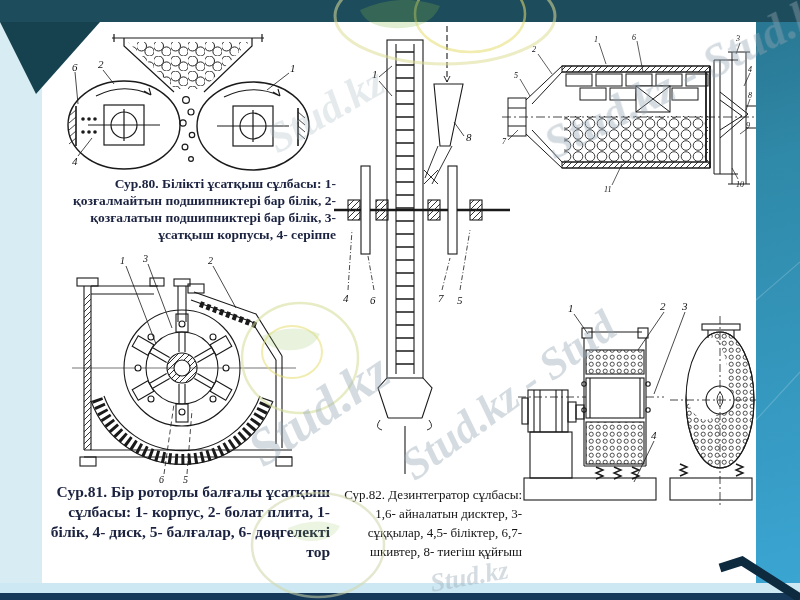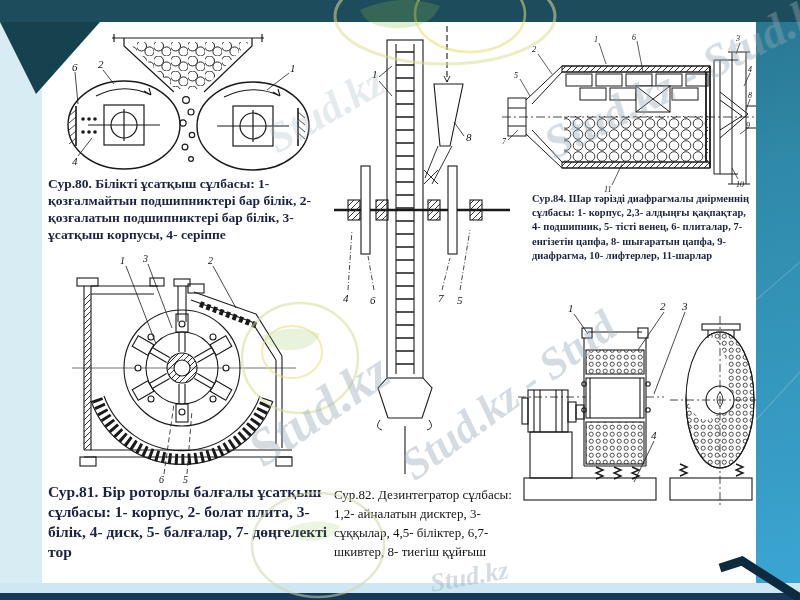--- a/index.html
+++ b/index.html
@@ -5,21 +5,21 @@
   html,body{margin:0;padding:0;}
   .slide{position:relative;width:800px;height:600px;overflow:hidden;
          background:linear-gradient(165deg,#1f5a6e 0%,#2f89a8 45%,#3ba6d4 100%);
          font-family:"Liberation Serif",serif;}
   .top-band{position:absolute;left:0;top:0;width:800px;height:22px;background:#1d4d5c;z-index:0;}
   .left-strip{position:absolute;left:0;top:22px;width:42px;height:570px;background:#d8ecf4;z-index:0;}
   .bottom-strip{position:absolute;left:0;top:583px;width:800px;height:10px;background:#cde8f2;z-index:0;}
   .bottom-band{position:absolute;left:0;top:593px;width:800px;height:7px;background:#16395a;z-index:0;}
   .content{position:absolute;left:42px;top:22px;width:714px;height:561px;background:#ffffff;z-index:1;}
   .fig{position:absolute;}
-  .cap{position:absolute;color:#1c2340;}
+  .cap{position:absolute;color:#1c2340;text-align:right;}
   .cap.bold{font-weight:bold;}
   .cap.plain{color:#141414;font-weight:normal;}
   .wm{position:absolute;z-index:2;font-style:italic;font-weight:bold;
       color:rgba(150,168,180,0.40);white-space:nowrap;pointer-events:none;
       font-family:"Liberation Serif",serif;}
   .overlay{position:absolute;left:0;top:0;z-index:3;pointer-events:none;}
   .logos{position:absolute;left:0;top:0;z-index:2;pointer-events:none;}
   svg text.lbl{font-family:"Liberation Serif",serif;font-style:italic;fill:#111;}
 </style>
 </head>
@@ -276,23 +276,22 @@
         <path d="M152,102 H240" stroke-dasharray="8 3 2 3" stroke-width="0.8"></path>
         <path d="M56,16 L70,36 M146,14 L120,52 M167,14 L136,96 M136,143 L116,184" stroke-width="0.8"></path>
       </g>
       <text class="lbl" x="50" y="14" font-size="11">1</text>
       <text class="lbl" x="142" y="12" font-size="11">2</text>
       <text class="lbl" x="164" y="12" font-size="11">3</text>
       <text class="lbl" x="133" y="141" font-size="11">4</text>
     </svg>
 
     <div class="cap bold" style="left:6px;top:154px;width:288px;font-size:13.5px;line-height:1.25">Сур.80. Білікті ұсатқыш сұлбасы: 1- қозғалмайтын подшипниктері бар білік, 2- қозғалатын подшипниктері бар білік, 3- ұсатқыш корпусы, 4- серіппе</div>
-    <div class="cap bold" style="left:6px;top:460px;width:282px;font-size:15.5px;line-height:1.3">Сур.81. Бір роторлы балғалы ұсатқыш сұлбасы: 1- корпус, 2- болат плита, 3- білік,  4- диск, 5- балғалар, 7- дөңгелекті тор</div>
-    <div class="cap plain" style="left:292px;top:464px;width:188px;font-size:13px;line-height:1.45">Сур.82. Дезинтегратор сұлбасы: 1,2- айналатын дисктер, 3- сұққылар, 4,5- біліктер, 6,7- шкивтер, 8- тиегіш құйғыш</div>
-    <div class="cap bold" style="left:490px;top:170px;width:222px;font-size:10.5px;line-height:1.35">Сур.84. Шар тәрізді диафрагмалы диірменнің сұлбасы: 1- корпус, 2,3- алдыңғы қақпақтар, 4- подшипник, 5- тісті венец, 6- плиталар, 7- енгізетін цапфа, 8- шығаратын цапфа, 9- диафрагма, 10- лифтерлер, 11-шарлар</div>
+    <div class="cap bold" style="left:6px;top:460px;width:282px;font-size:15.5px;line-height:1.3">Сур.81. Бір роторлы балғалы ұсатқыш сұлбасы: 1- корпус, 2- болат плита, 1- білік,  4- диск, 5- балғалар, 6- дөңгелекті тор</div>
+    <div class="cap plain" style="left:292px;top:464px;width:188px;font-size:13px;line-height:1.45">Сур.82. Дезинтегратор сұлбасы: 1,6- айналатын дисктер, 3- сұққылар, 4,5- біліктер, 6,7- шкивтер, 8- тиегіш құйғыш</div>
   </div>
 
   <svg class="logos" width="800" height="600">
     <g fill="none" opacity="0.55">
       <ellipse cx="445" cy="16" rx="110" ry="48" stroke="#dcdc96" stroke-width="3"></ellipse>
       <ellipse cx="470" cy="14" rx="55" ry="38" stroke="#e6dd6e" stroke-width="2.5"></ellipse>
       <path d="M360,10 q40,-18 80,-4 q-10,24 -48,22 q-26,-2 -32,-18z" fill="#86b944" opacity="0.45"></path>
       <ellipse cx="300" cy="358" rx="58" ry="55" stroke="#d4dc96" stroke-width="2.5"></ellipse>
       <ellipse cx="292" cy="352" rx="30" ry="26" stroke="#e6dd6e" stroke-width="2"></ellipse>
       <path d="M262,336 q30,-14 58,-2 q-8,18 -36,16 q-18,-2 -22,-14z" fill="#8fbc4f" opacity="0.35"></path>

